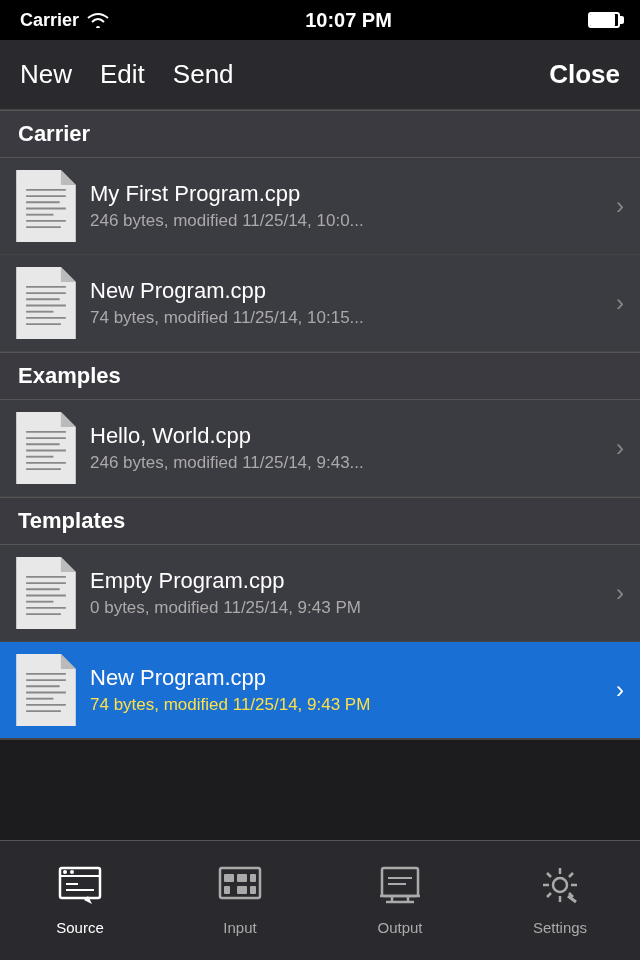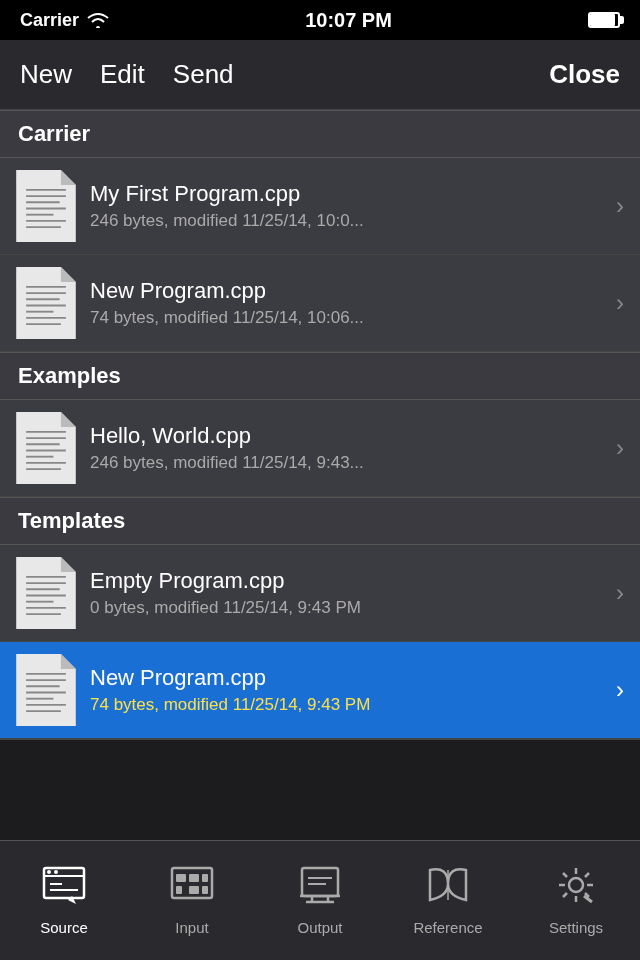--- a/index.html
+++ b/index.html
@@ -238,21 +238,21 @@
         <line x1="8" y1="21" x2="40" y2="21" stroke="#888" stroke-width="1.5"></line>
         <line x1="8" y1="26" x2="35" y2="26" stroke="#888" stroke-width="1.5"></line>
         <line x1="8" y1="31" x2="40" y2="31" stroke="#888" stroke-width="1.5"></line>
         <line x1="8" y1="36" x2="30" y2="36" stroke="#888" stroke-width="1.5"></line>
         <line x1="8" y1="41" x2="40" y2="41" stroke="#888" stroke-width="1.5"></line>
         <line x1="8" y1="46" x2="36" y2="46" stroke="#888" stroke-width="1.5"></line>
       </svg>
     </div>
     <div class="file-info">
       <div class="file-name">New Program.cpp</div>
-      <div class="file-meta">74 bytes, modified 11/25/14, 10:06...</div>
+      <div class="file-meta">74 bytes, modified 11/25/14, 10:15...</div>
     </div>
     <span class="chevron">›</span>
   </div>
 
   <div class="section-header">Examples</div>
 
   <div class="file-item">
     <div class="file-icon">
       <svg viewBox="0 0 48 58" xmlns="http://www.w3.org/2000/svg">
         <polygon points="0,0 36,0 48,12 48,58 0,58" fill="#e8e8e8"></polygon>
@@ -361,29 +361,20 @@
         <line x1="14" y1="30" x2="14" y2="36" stroke="#aaa" stroke-width="2.5"></line>
         <line x1="30" y1="30" x2="30" y2="36" stroke="#aaa" stroke-width="2.5"></line>
         <line x1="8" y1="36" x2="36" y2="36" stroke="#aaa" stroke-width="2.5"></line>
         <line x1="10" y1="12" x2="34" y2="12" stroke="#aaa" stroke-width="2"></line>
         <line x1="10" y1="18" x2="28" y2="18" stroke="#aaa" stroke-width="2"></line>
       </svg>
     </div>
     <span class="tab-label">Output</span>
   </div>
 
-  <div class="tab-item">
-    <div class="tab-icon">
-      <svg width="44" height="38" viewBox="0 0 44 38">
-        <path d="M4 4 Q22 0 22 18 Q22 0 40 4 L40 34 Q22 30 22 18 Q22 30 4 34 Z" fill="none" stroke="#aaa" stroke-width="2.5"></path>
-        <line x1="22" y1="4" x2="22" y2="34" stroke="#aaa" stroke-width="1.5"></line>
-      </svg>
-    </div>
-    <span class="tab-label">Reference</span>
-  </div>
 
   <div class="tab-item">
     <div class="tab-icon">
       <svg width="44" height="38" viewBox="0 0 44 38">
         <circle cx="22" cy="19" r="7" fill="none" stroke="#aaa" stroke-width="2.5"></circle>
         <line x1="22" y1="2" x2="22" y2="8" stroke="#aaa" stroke-width="2.5"></line>
         <line x1="22" y1="30" x2="22" y2="36" stroke="#aaa" stroke-width="2.5"></line>
         <line x1="5" y1="19" x2="11" y2="19" stroke="#aaa" stroke-width="2.5"></line>
         <line x1="33" y1="19" x2="39" y2="19" stroke="#aaa" stroke-width="2.5"></line>
         <line x1="9" y1="7" x2="13" y2="11" stroke="#aaa" stroke-width="2.5"></line>

